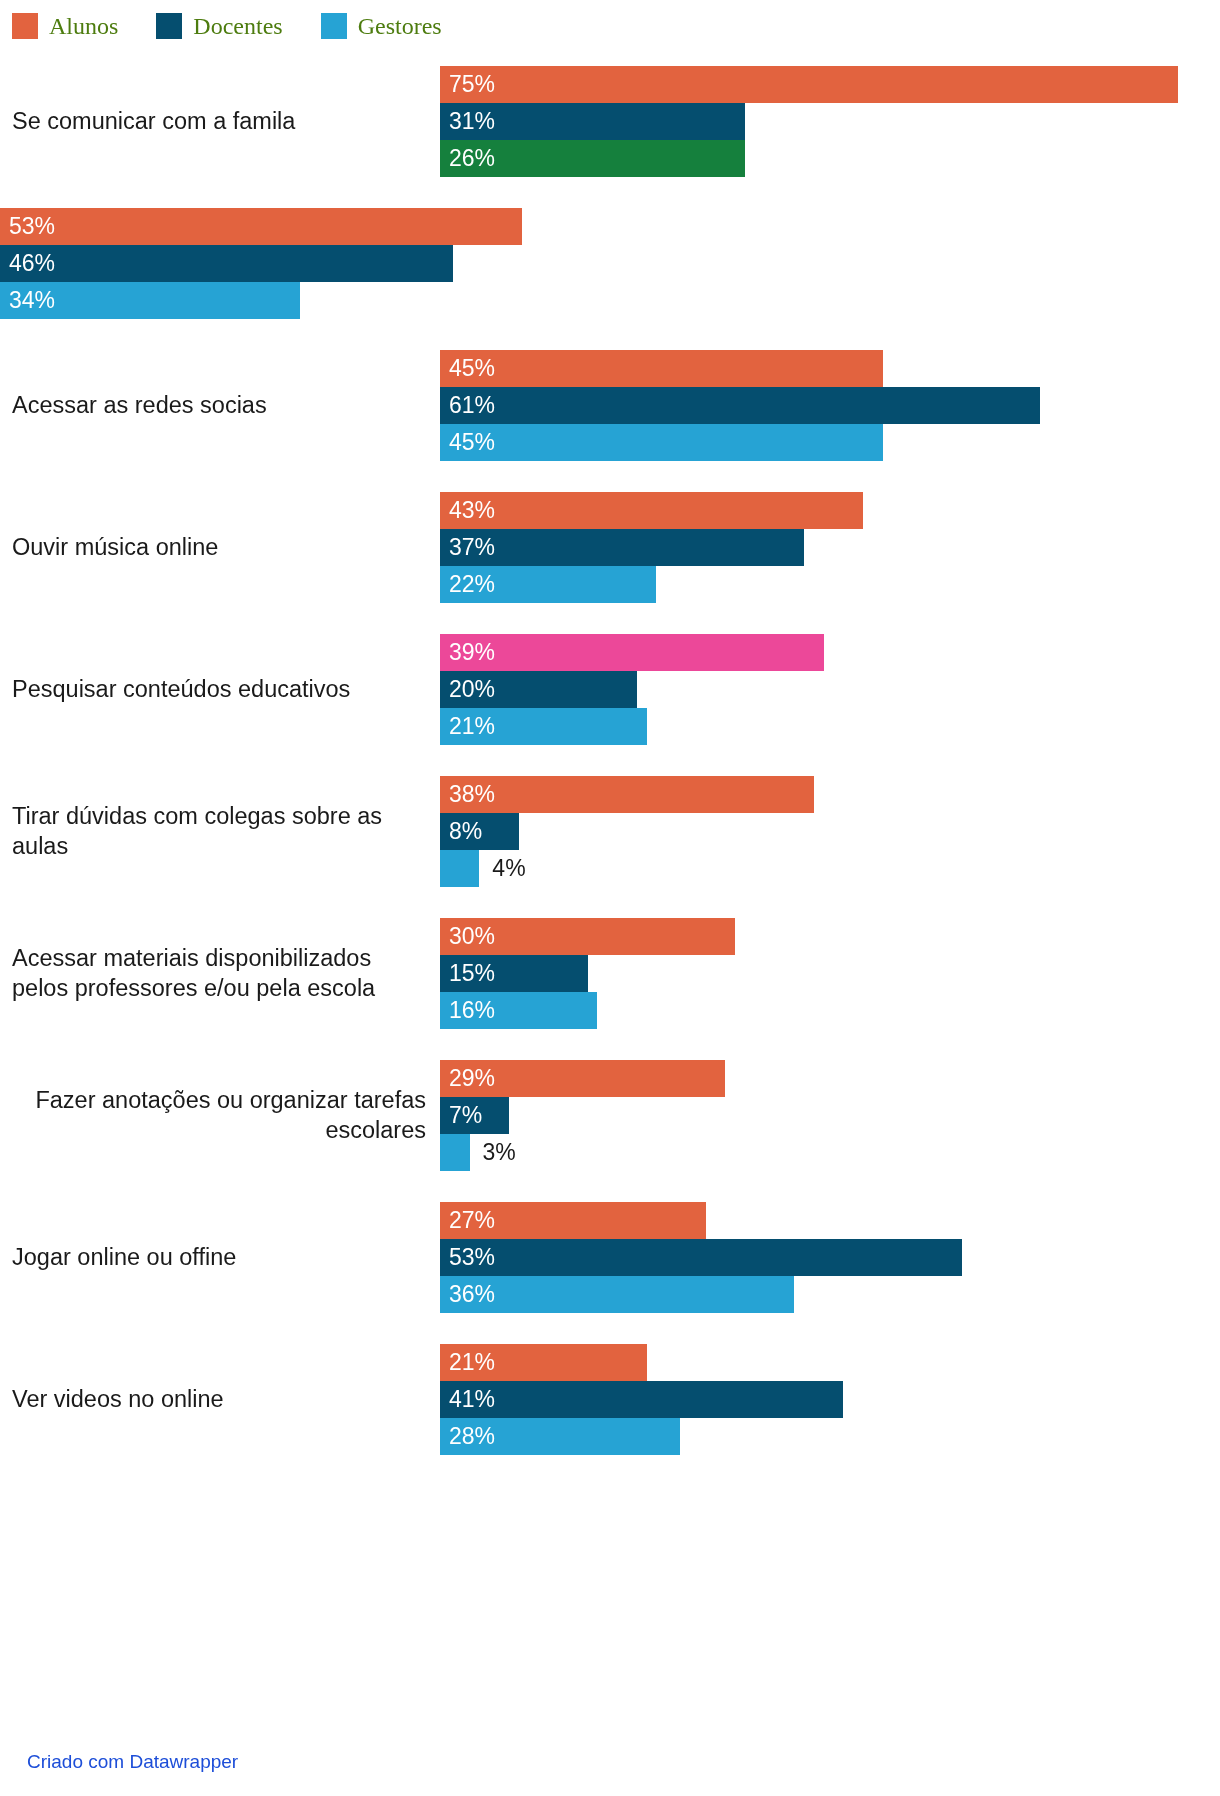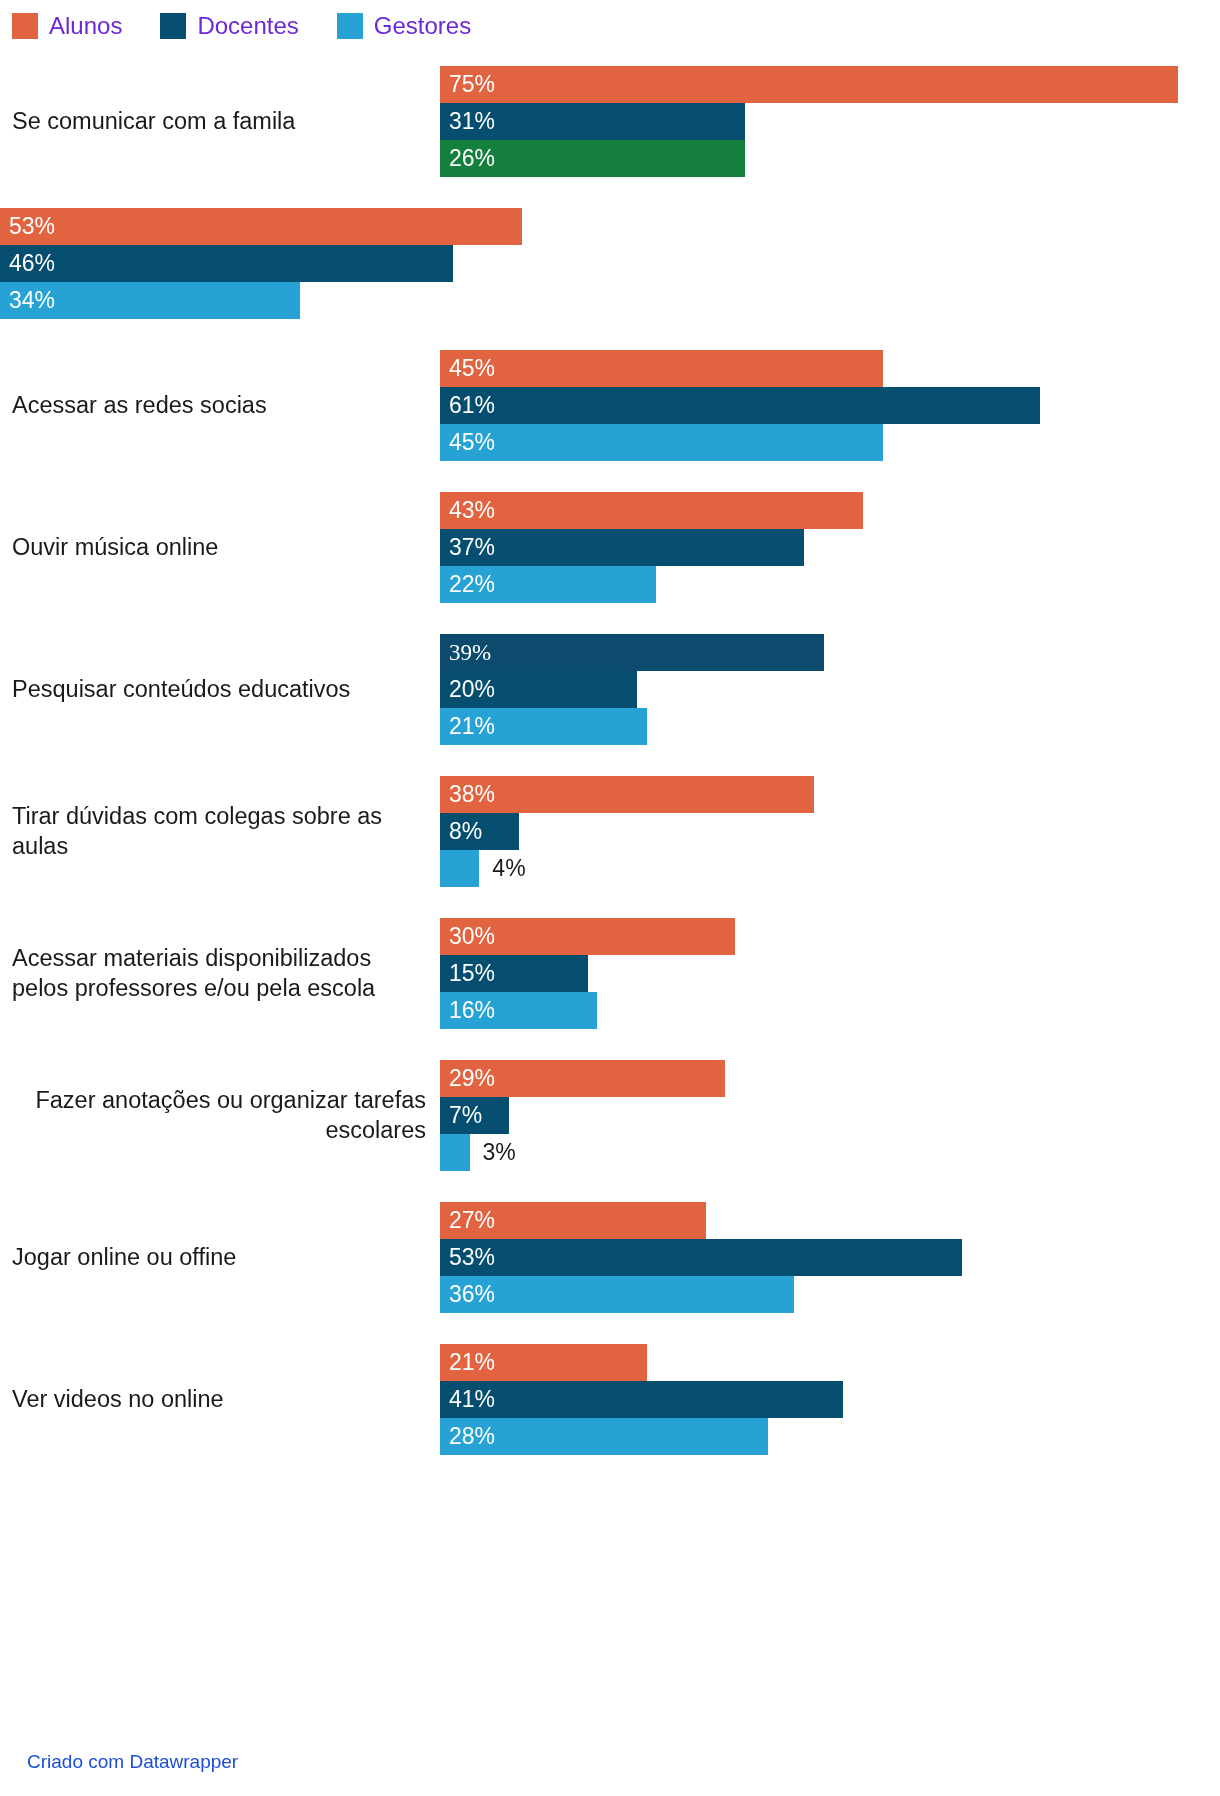--- a/index.html
+++ b/index.html
@@ -34,22 +34,23 @@
   .legend-swatch {
     width: 26px;
     height: 26px;
     display: inline-block;
     flex: 0 0 auto;
   }
   .legend-label {
     margin-left: 11px;
     font-size: 24px;
     line-height: 26px;
-    color: #6d28d9;
+    color: #4d7c0f;
     white-space: nowrap;
+    font-family: Liberation Serif, serif;
   }
 
   
   #chart {
     position: absolute;
     left: 0;
     top: 50px;
     width: 1220px;
   }
   .group {
@@ -206,21 +207,21 @@
           <div class="bar" style="background: rgb(38, 163, 212); width: 216.48px;">
             <span class="bar-value">22%</span>
           </div>
         </div>
       </div>
     </div>
     <div class="group" style="height: 142px;">
       <div class="group-label">Pesquisar conteúdos educativos</div>
       <div class="bars" style="height: 111px;">
         <div class="bar-row">
-          <div class="bar" style="background: #0c4a6e; width: 383.76px; font-family: Liberation Serif, serif;">
+          <div class="bar" style="background: #ec4899; width: 383.76px;">
             <span class="bar-value">39%</span>
           </div>
         </div>
         <div class="bar-row">
           <div class="bar" style="background: rgb(5, 78, 111); width: 196.8px;">
             <span class="bar-value">20%</span>
           </div>
         </div>
         <div class="bar-row">
           <div class="bar" style="background: rgb(38, 163, 212); width: 206.64px;">
@@ -316,21 +317,21 @@
           <div class="bar" style="background: rgb(226, 99, 63); width: 206.64px;">
             <span class="bar-value">21%</span>
           </div>
         </div>
         <div class="bar-row">
           <div class="bar" style="background: rgb(5, 78, 111); width: 403.44px;">
             <span class="bar-value">41%</span>
           </div>
         </div>
         <div class="bar-row">
-          <div class="bar" style="background: rgb(38, 163, 212); width: 328px;">
+          <div class="bar" style="background: rgb(38, 163, 212); width: 240px;">
             <span class="bar-value">28%</span>
           </div>
         </div>
       </div>
     </div>
   </div>
 
 <div id="footer">
   <span>Criado com Datawrapper</span>
 </div>

